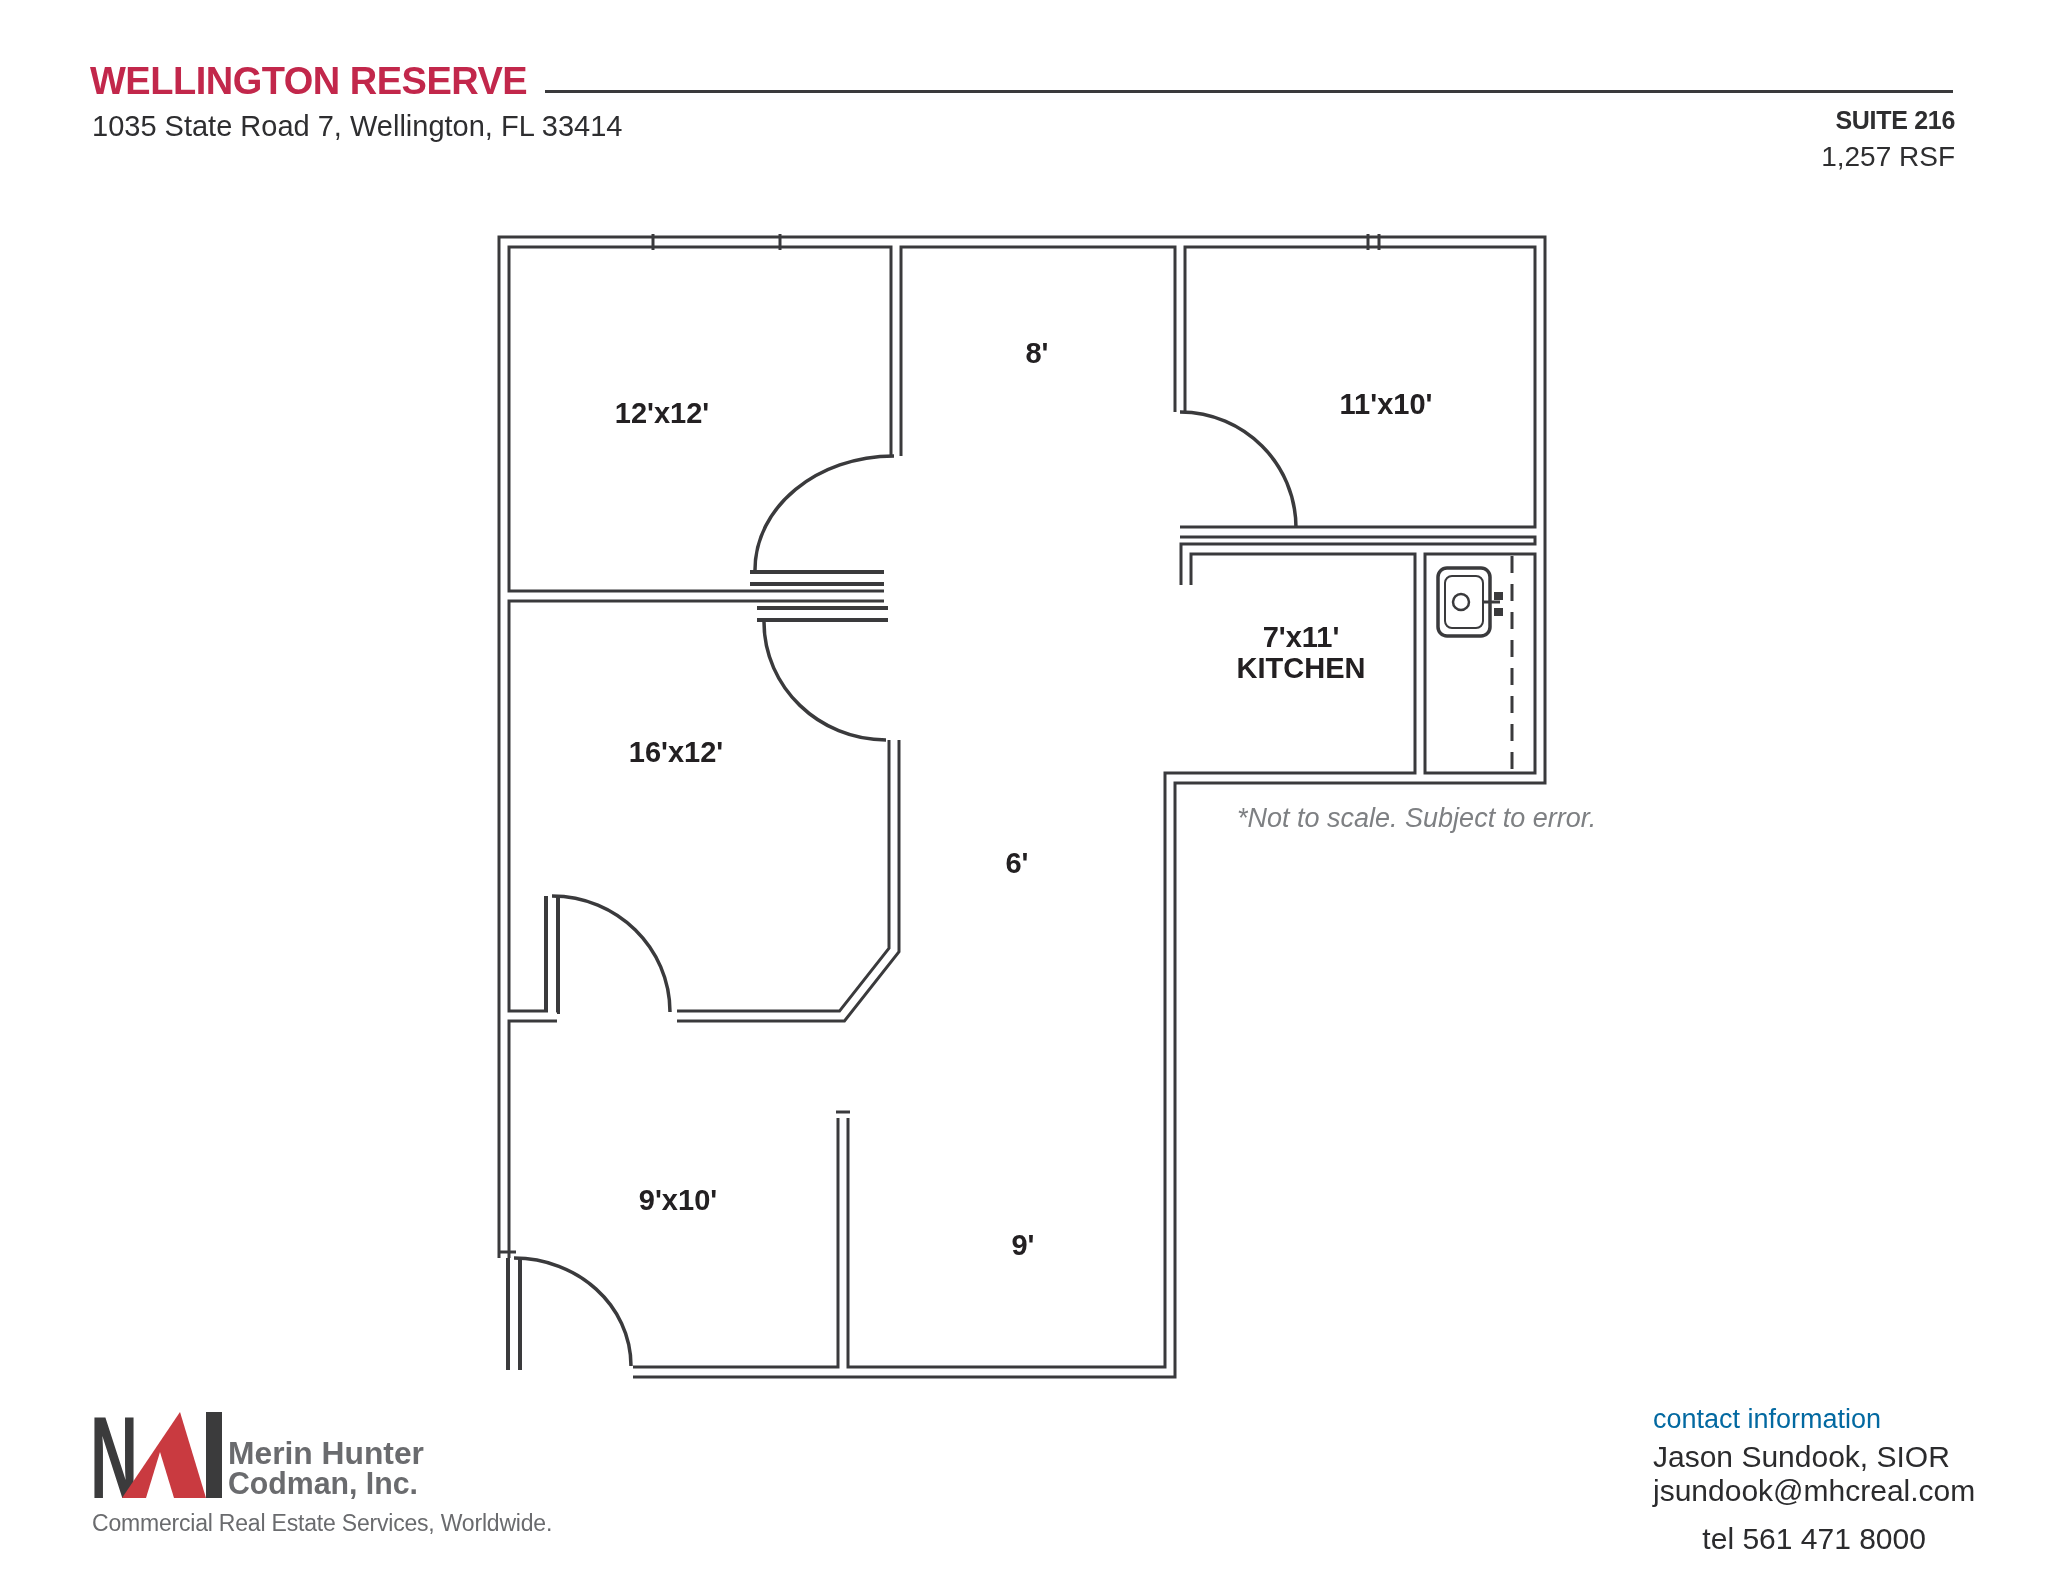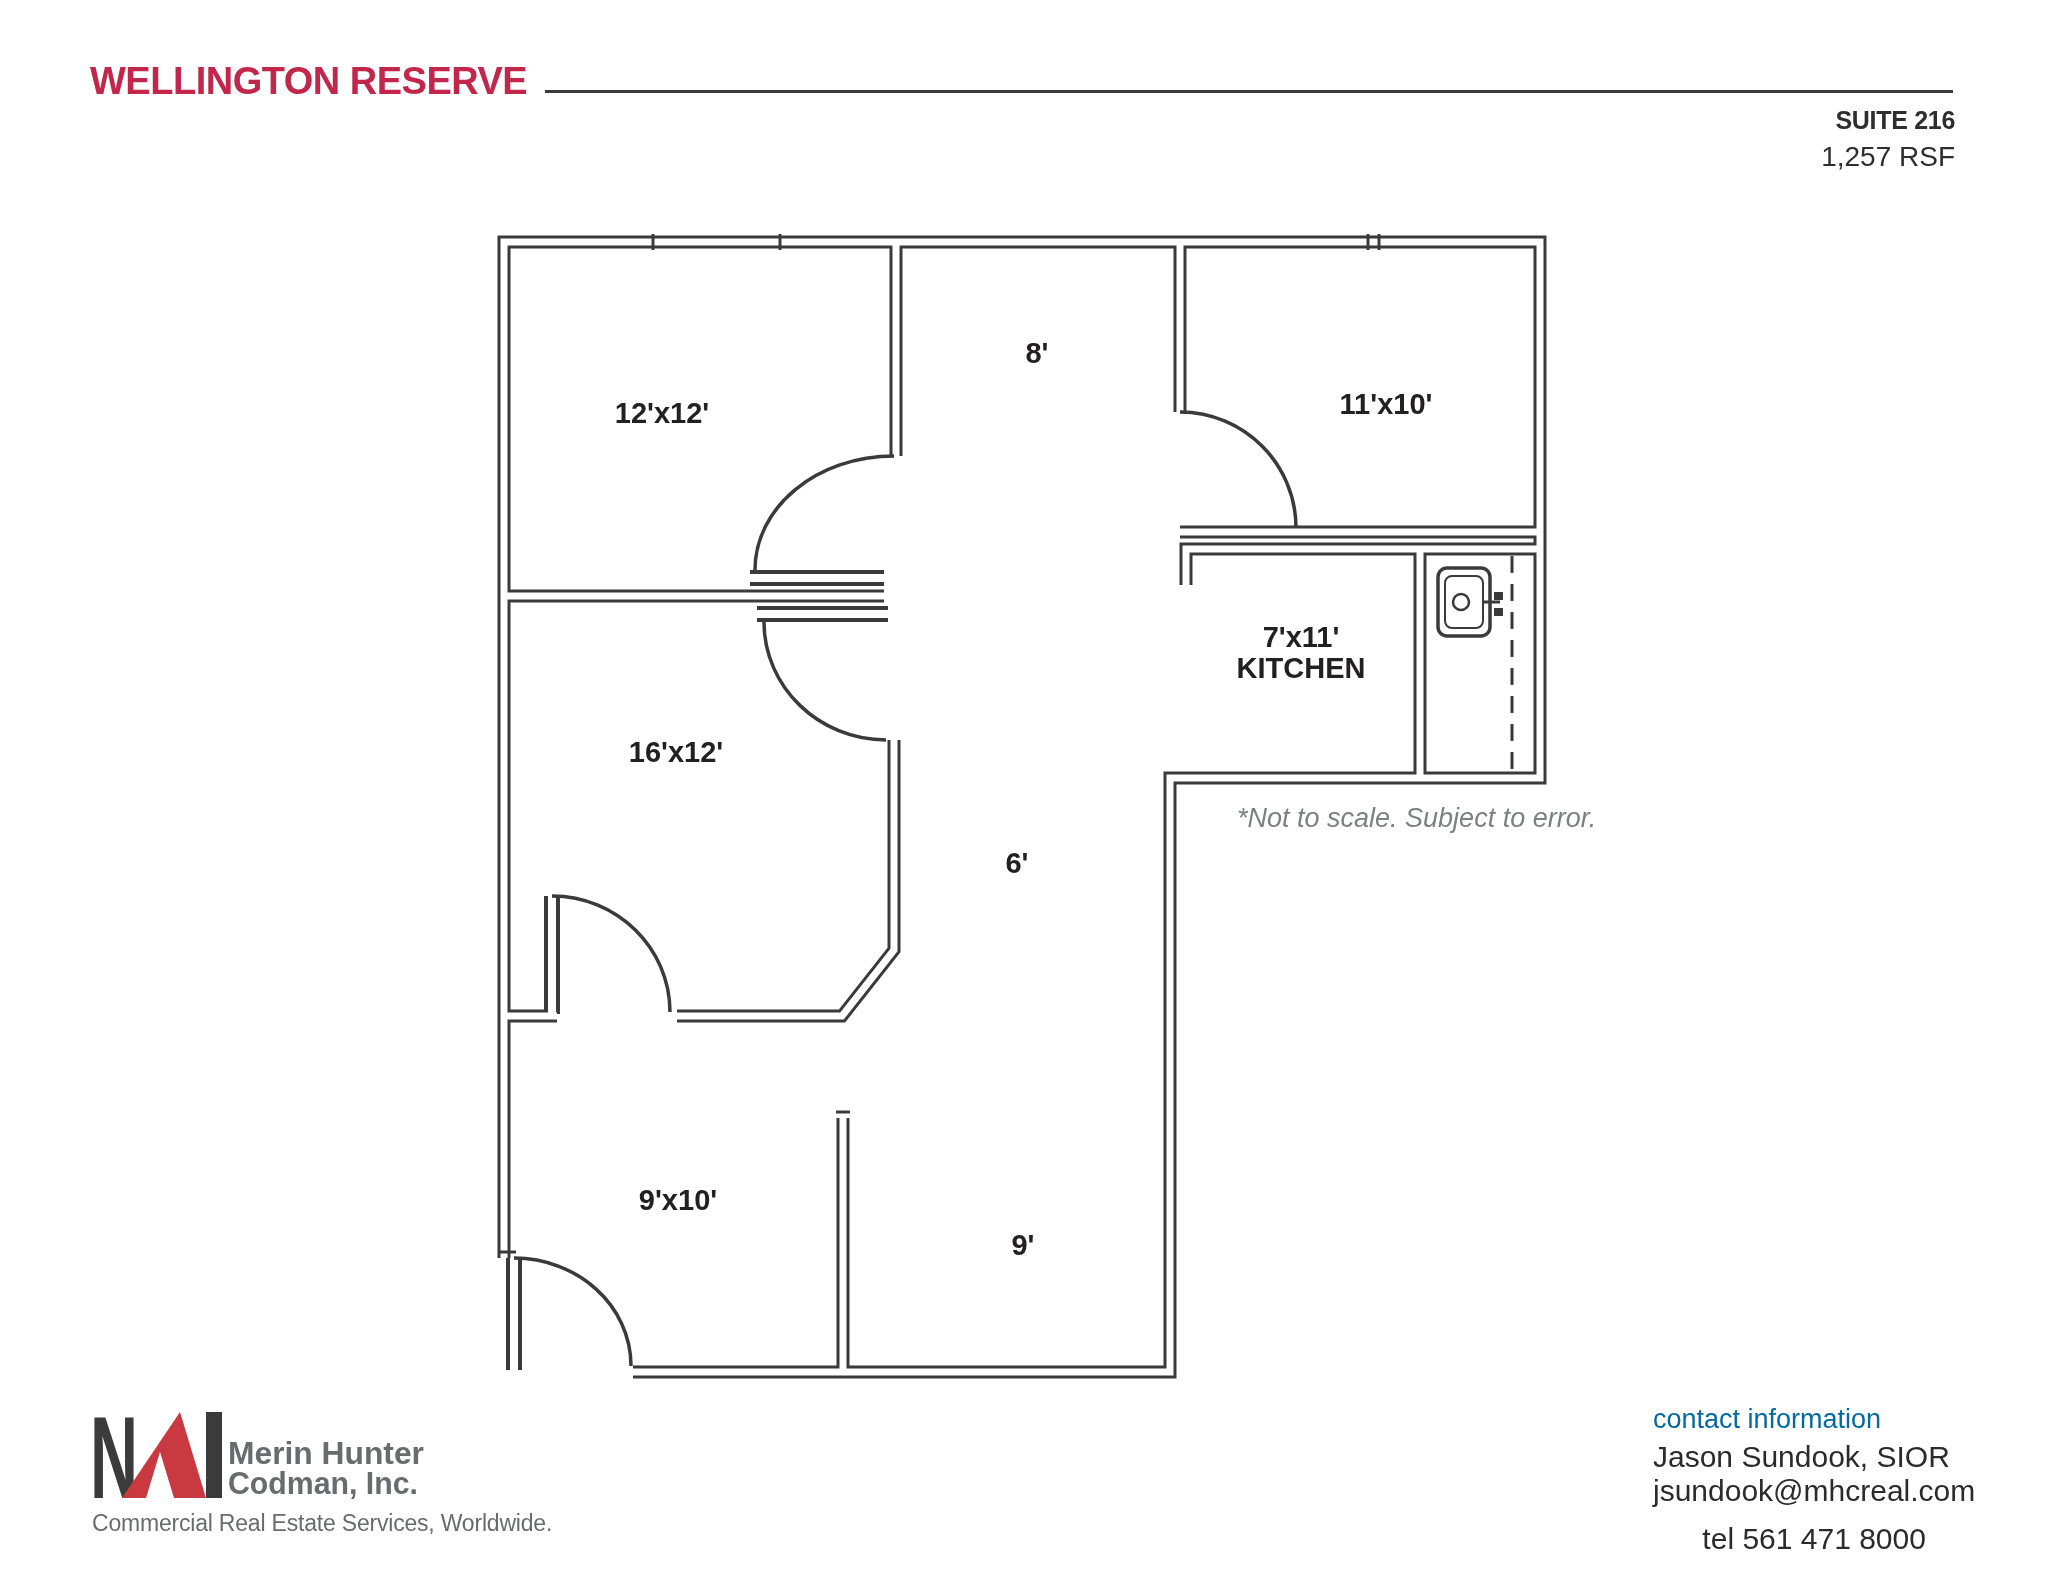--- a/index.html
+++ b/index.html
@@ -35,20 +35,21 @@
   #contact-email{font-size:30px;line-height:34px;}
   #contact-phone{font-size:30px;line-height:34px;margin-top:14px;text-align:center;}
 </style>
 </head>
 <body>
 
 <div id="page">
 
   <div id="title">WELLINGTON RESERVE</div>
   <div id="rule"></div>
+  <div id="address">1035 State Road 7, Wellington, FL 33414</div>
   <div id="suite-block">
     <div id="suite-label">SUITE 216</div>
     <div id="suite-rsf">1,257 RSF</div>
   </div>
 
   <svg id="plan" width="2048" height="1583" viewBox="0 0 2048 1583">
 
     <g>
       <path class="wall-dark" d="M 504 1258 L 504 242 L 1540 242 L 1540 778 L 1170 778 L 1170 1372 L 633 1372"></path>
       <path class="wall-dark" d="M 896 242 L 896 456"></path>

